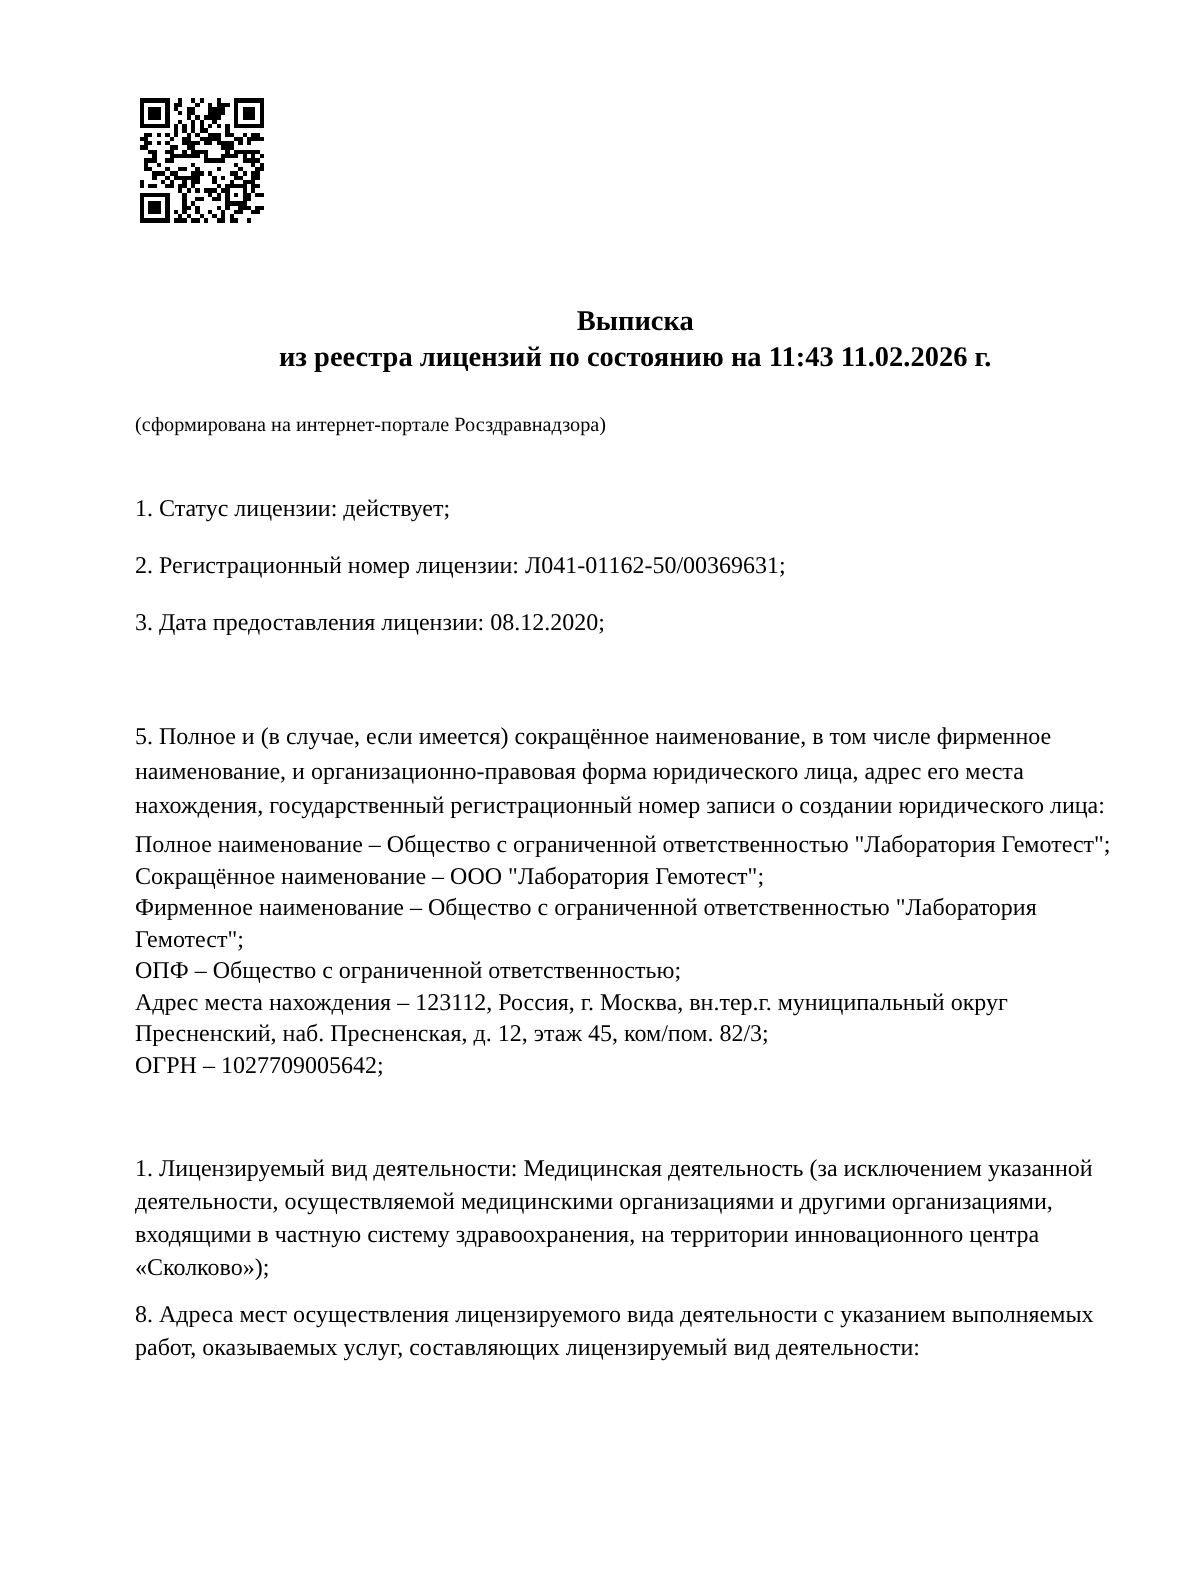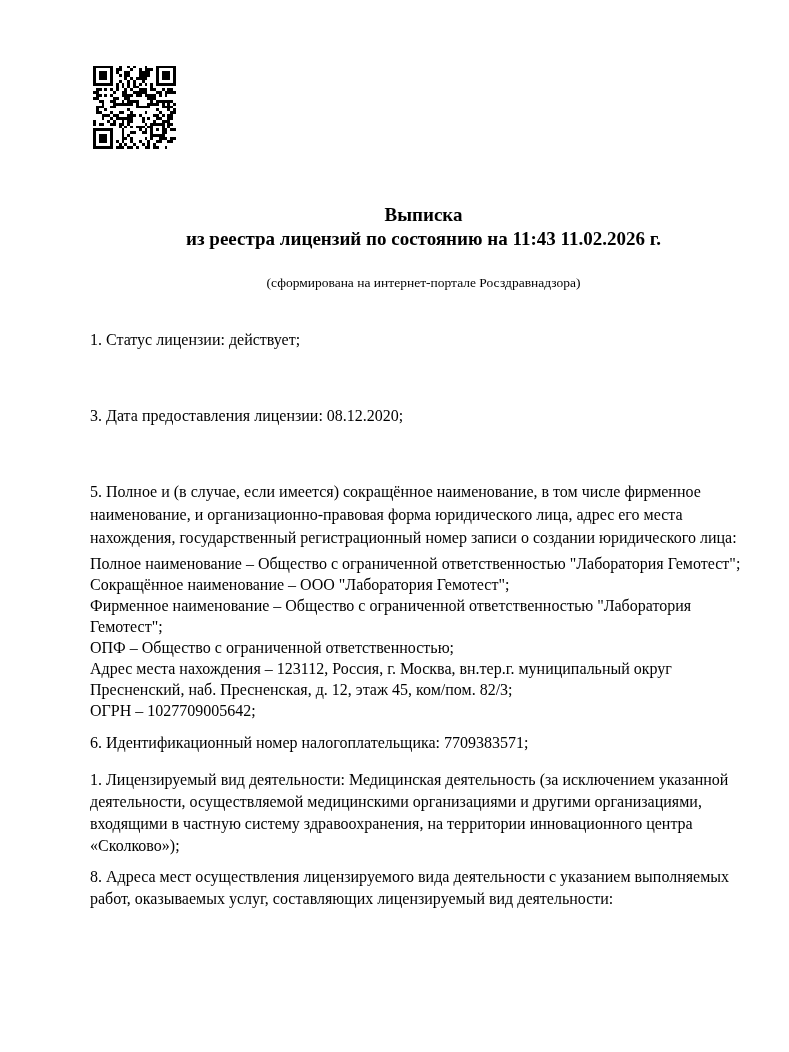--- a/index.html
+++ b/index.html
@@ -27,21 +27,21 @@
     font-weight: bold;
     font-size: 19px;
     line-height: 24px;
     white-space: pre-line;
   }
 
   .formed-note {
     position: absolute;
     left: 90px; top: 274px;
     width: 667px;
-    text-align: center;
+    text-align: left;
     font-size: 13.5px;
     line-height: 17px;
   }
 
   .para {
     position: absolute;
     left: 90px;
     width: 672px;
     font-size: 16px;
     line-height: 23px;
@@ -455,33 +455,33 @@
       <rect x="22" y="28" width="1" height="1" fill="#000"></rect>
       <rect x="25" y="28" width="1" height="1" fill="#000"></rect>
     </svg>
 
   <div class="title-block">Выписка
 из реестра лицензий по состоянию на 11:43 11.02.2026 г.</div>
 
   <div class="formed-note">(сформирована на интернет-портале Росздравнадзора)</div>
 
   <p class="para p1">1. Статус лицензии: действует;</p>
+  <p class="para p2">2. Регистрационный номер лицензии: Л041-01162-50/00369631;</p>
   <p class="para p3">3. Дата предоставления лицензии: 08.12.2020;</p>
   <p class="para p5">5. Полное и (в случае, если имеется) сокращённое наименование, в том числе фирменное
 наименование, и организационно-правовая форма юридического лица, адрес его места
 нахождения, государственный регистрационный номер записи о создании юридического лица:</p>
   <p class="para p6">Полное наименование – Общество с ограниченной ответственностью "Лаборатория Гемотест";
 Сокращённое наименование – ООО "Лаборатория Гемотест";
 Фирменное наименование – Общество с ограниченной ответственностью "Лаборатория
 Гемотест";
 ОПФ – Общество с ограниченной ответственностью;
 Адрес места нахождения – 123112, Россия, г. Москва, вн.тер.г. муниципальный округ
 Пресненский, наб. Пресненская, д. 12, этаж 45, ком/пом. 82/3;
 ОГРН – 1027709005642;</p>
-  <p class="para p7">6. Идентификационный номер налогоплательщика: 7709383571;</p>
   <p class="para p8">1. Лицензируемый вид деятельности: Медицинская деятельность (за исключением указанной
 деятельности, осуществляемой медицинскими организациями и другими организациями,
 входящими в частную систему здравоохранения, на территории инновационного центра
 «Сколково»);</p>
   <p class="para p9">8. Адреса мест осуществления лицензируемого вида деятельности с указанием выполняемых
 работ, оказываемых услуг, составляющих лицензируемый вид деятельности:</p>
 
 </div>
 
 </body></html>

